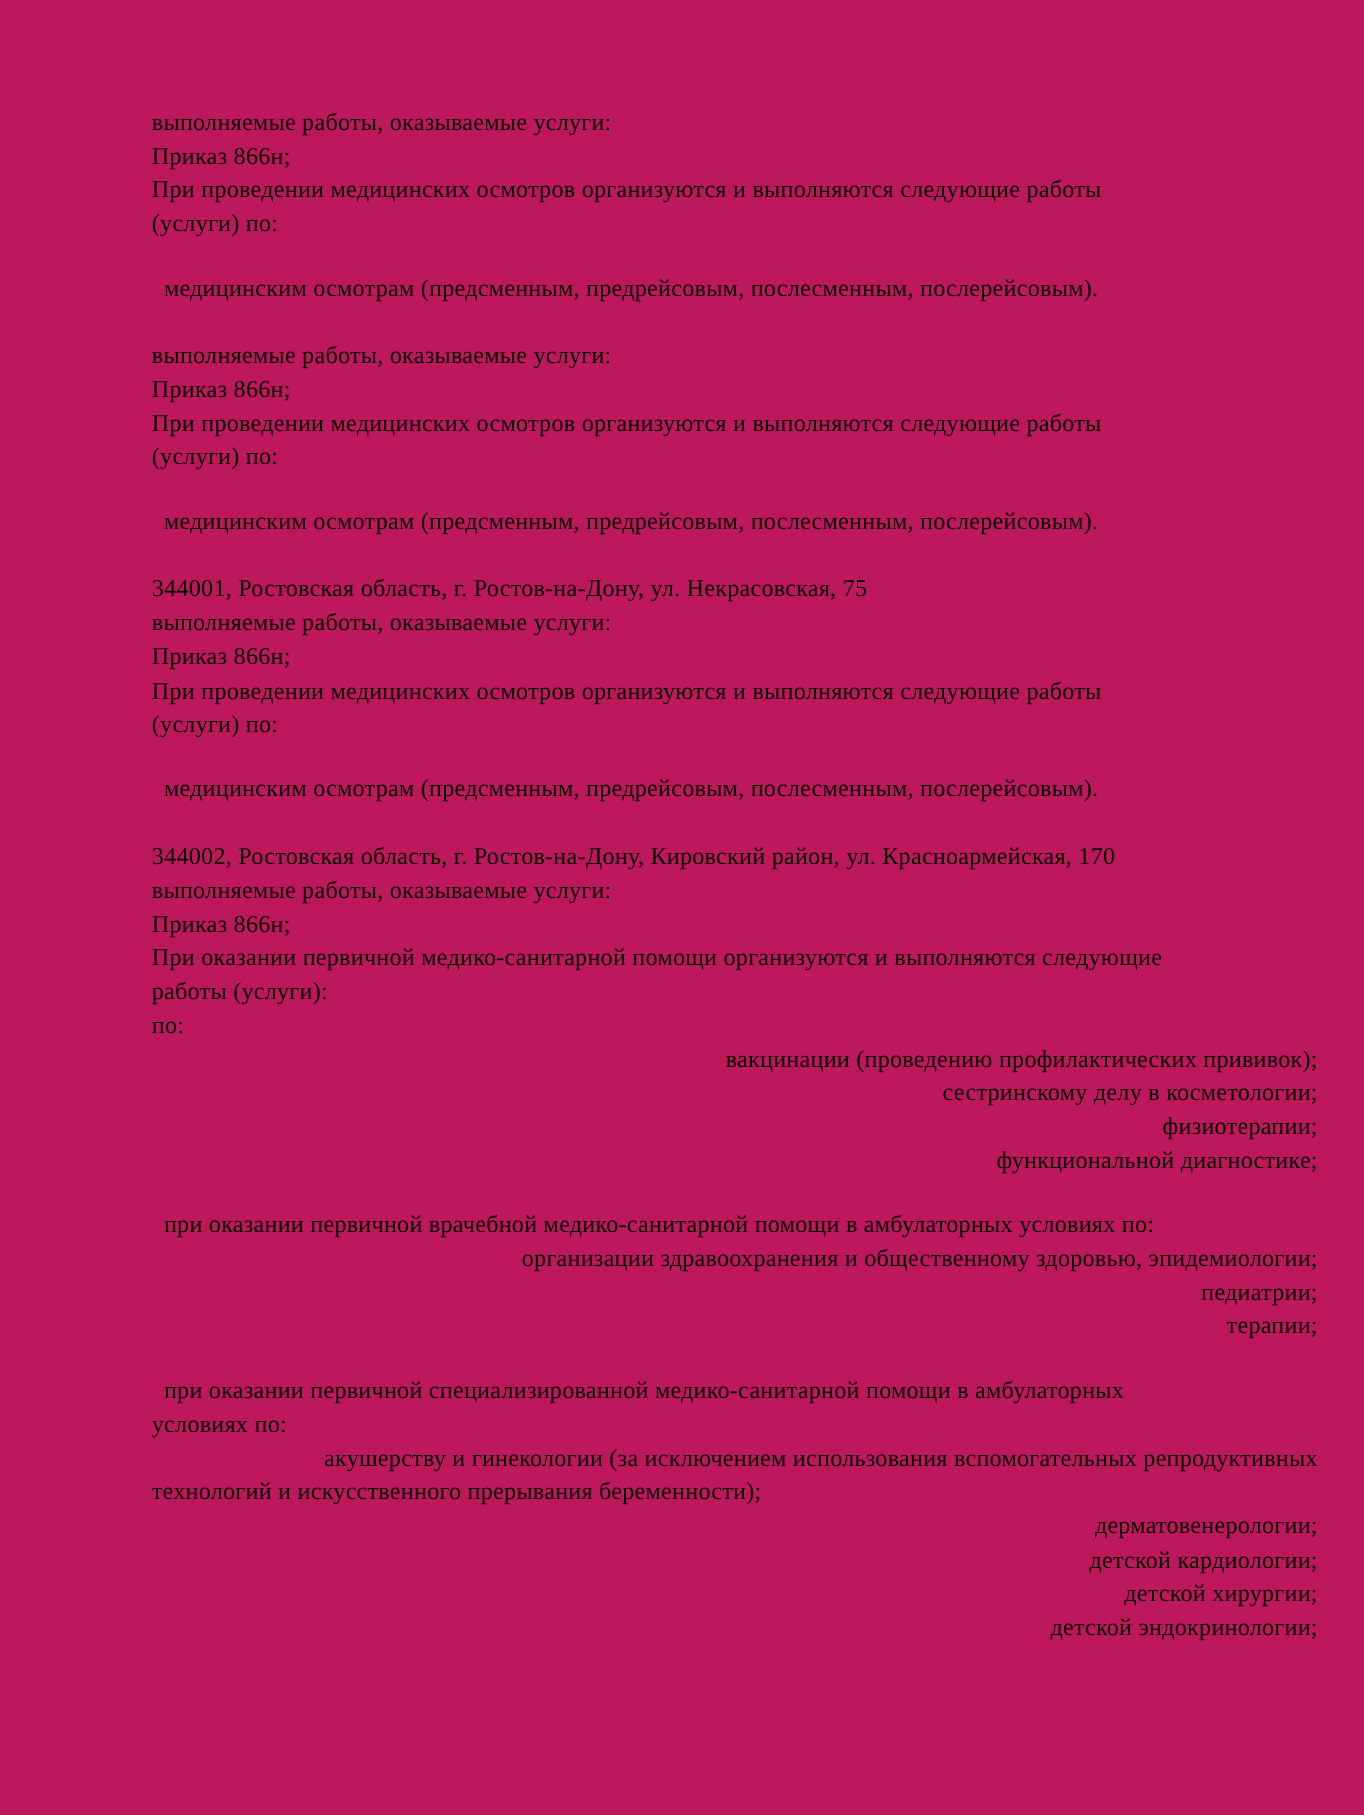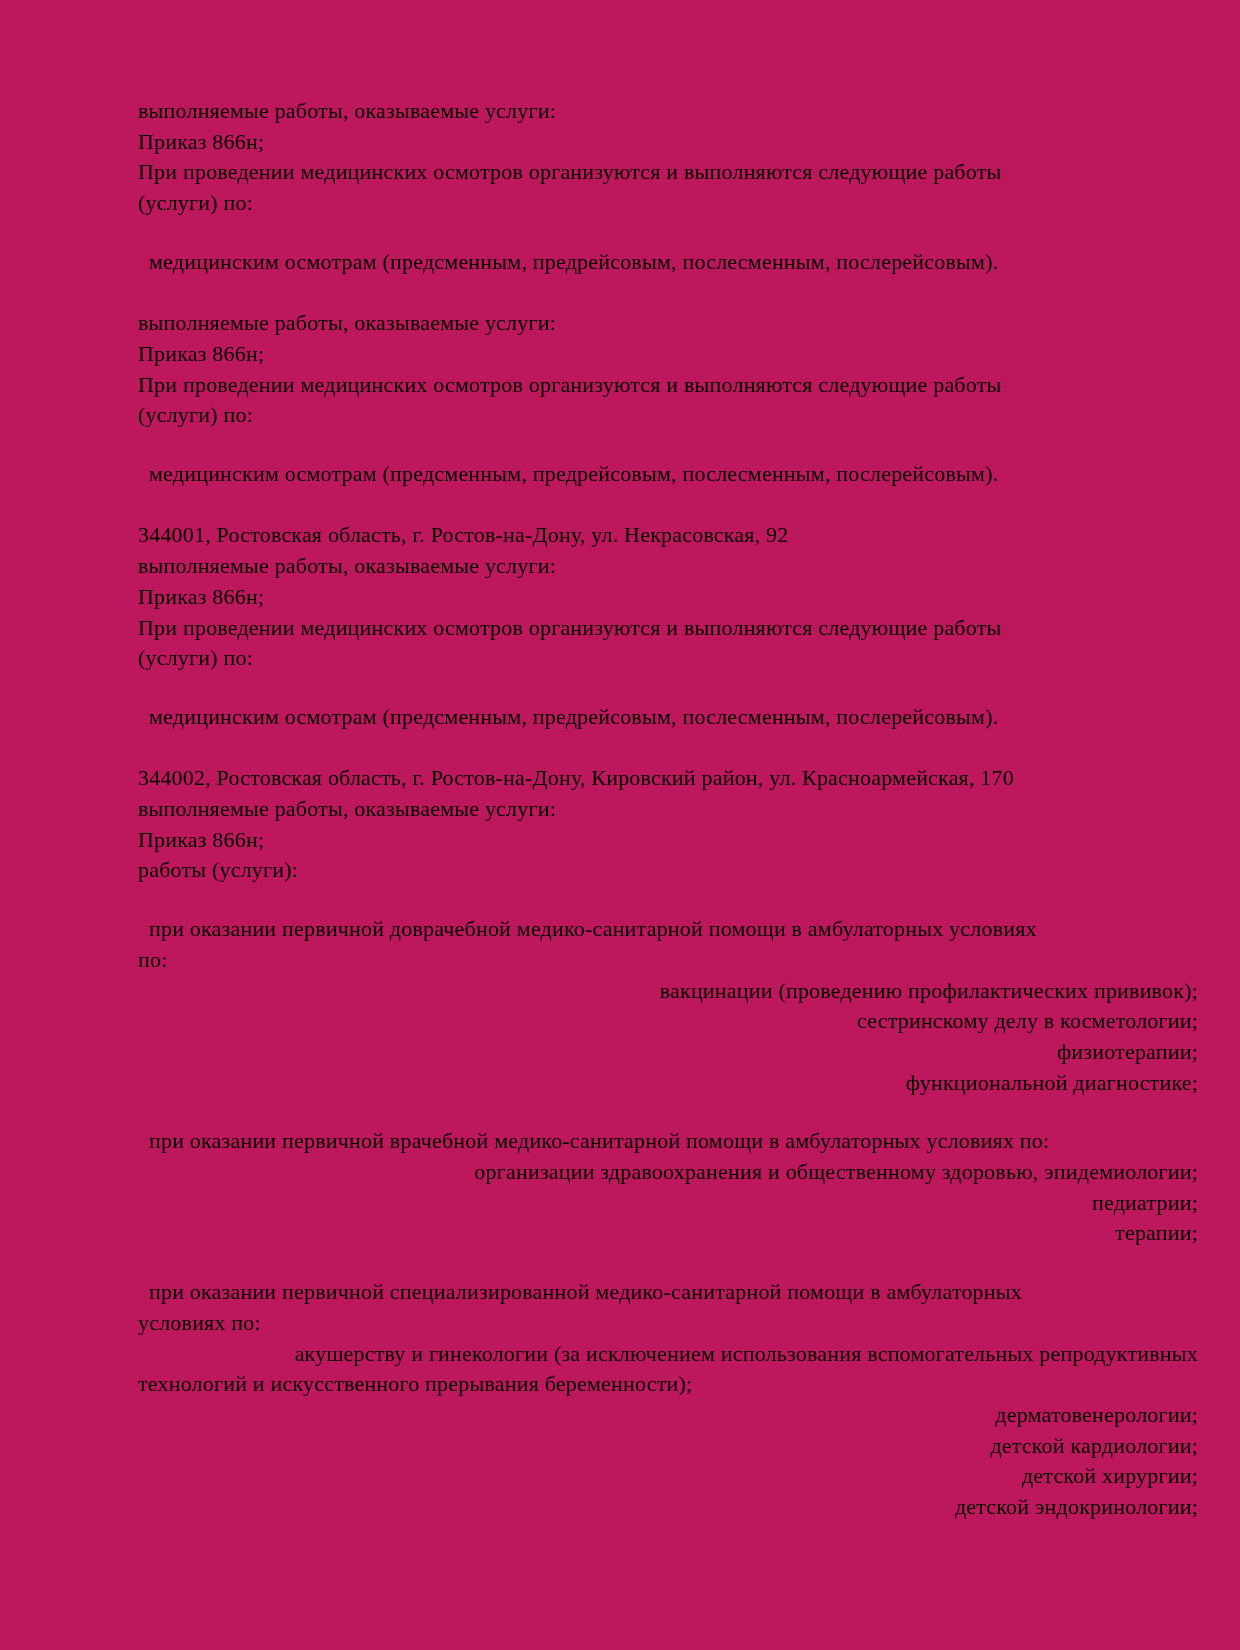--- a/index.html
+++ b/index.html
@@ -50,32 +50,32 @@
       <div class="line indent-0">При проведении медицинских осмотров организуются и выполняются следующие работы</div>
       <div class="line indent-0">(услуги) по:</div>
       <div class="line indent-1">медицинским осмотрам (предсменным, предрейсовым, послесменным, послерейсовым).</div>
       <div class="line indent-0"></div>
       <div class="line indent-0">выполняемые работы, оказываемые услуги:</div>
       <div class="line indent-0">Приказ 866н;</div>
       <div class="line indent-0">При проведении медицинских осмотров организуются и выполняются следующие работы</div>
       <div class="line indent-0">(услуги) по:</div>
       <div class="line indent-1">медицинским осмотрам (предсменным, предрейсовым, послесменным, послерейсовым).</div>
       <div class="line indent-0"></div>
-      <div class="line indent-0">344001, Ростовская область, г. Ростов-на-Дону, ул. Некрасовская, 92</div>
+      <div class="line indent-0">344001, Ростовская область, г. Ростов-на-Дону, ул. Некрасовская, 75</div>
       <div class="line indent-0">выполняемые работы, оказываемые услуги:</div>
       <div class="line indent-0">Приказ 866н;</div>
       <div class="line indent-0">При проведении медицинских осмотров организуются и выполняются следующие работы</div>
       <div class="line indent-0">(услуги) по:</div>
       <div class="line indent-1">медицинским осмотрам (предсменным, предрейсовым, послесменным, послерейсовым).</div>
       <div class="line indent-0"></div>
       <div class="line indent-0">344002, Ростовская область, г. Ростов-на-Дону, Кировский район, ул. Красноармейская, 170</div>
       <div class="line indent-0">выполняемые работы, оказываемые услуги:</div>
       <div class="line indent-0">Приказ 866н;</div>
+      <div class="line indent-0">При оказании первичной медико-санитарной помощи организуются и выполняются следующие</div>
       <div class="line indent-0">работы (услуги):</div>
-      <div class="line indent-1">при оказании первичной доврачебной медико-санитарной помощи в амбулаторных условиях</div>
       <div class="line indent-0">по:</div>
       <div class="line indent-2">вакцинации (проведению профилактических прививок);</div>
       <div class="line indent-2">сестринскому делу в косметологии;</div>
       <div class="line indent-2">физиотерапии;</div>
       <div class="line indent-2">функциональной диагностике;</div>
       <div class="line indent-1">при оказании первичной врачебной медико-санитарной помощи в амбулаторных условиях по:</div>
       <div class="line indent-2">организации здравоохранения и общественному здоровью, эпидемиологии;</div>
       <div class="line indent-2">педиатрии;</div>
       <div class="line indent-2">терапии;</div>
       <div class="line indent-1">при оказании первичной специализированной медико-санитарной помощи в амбулаторных</div>

